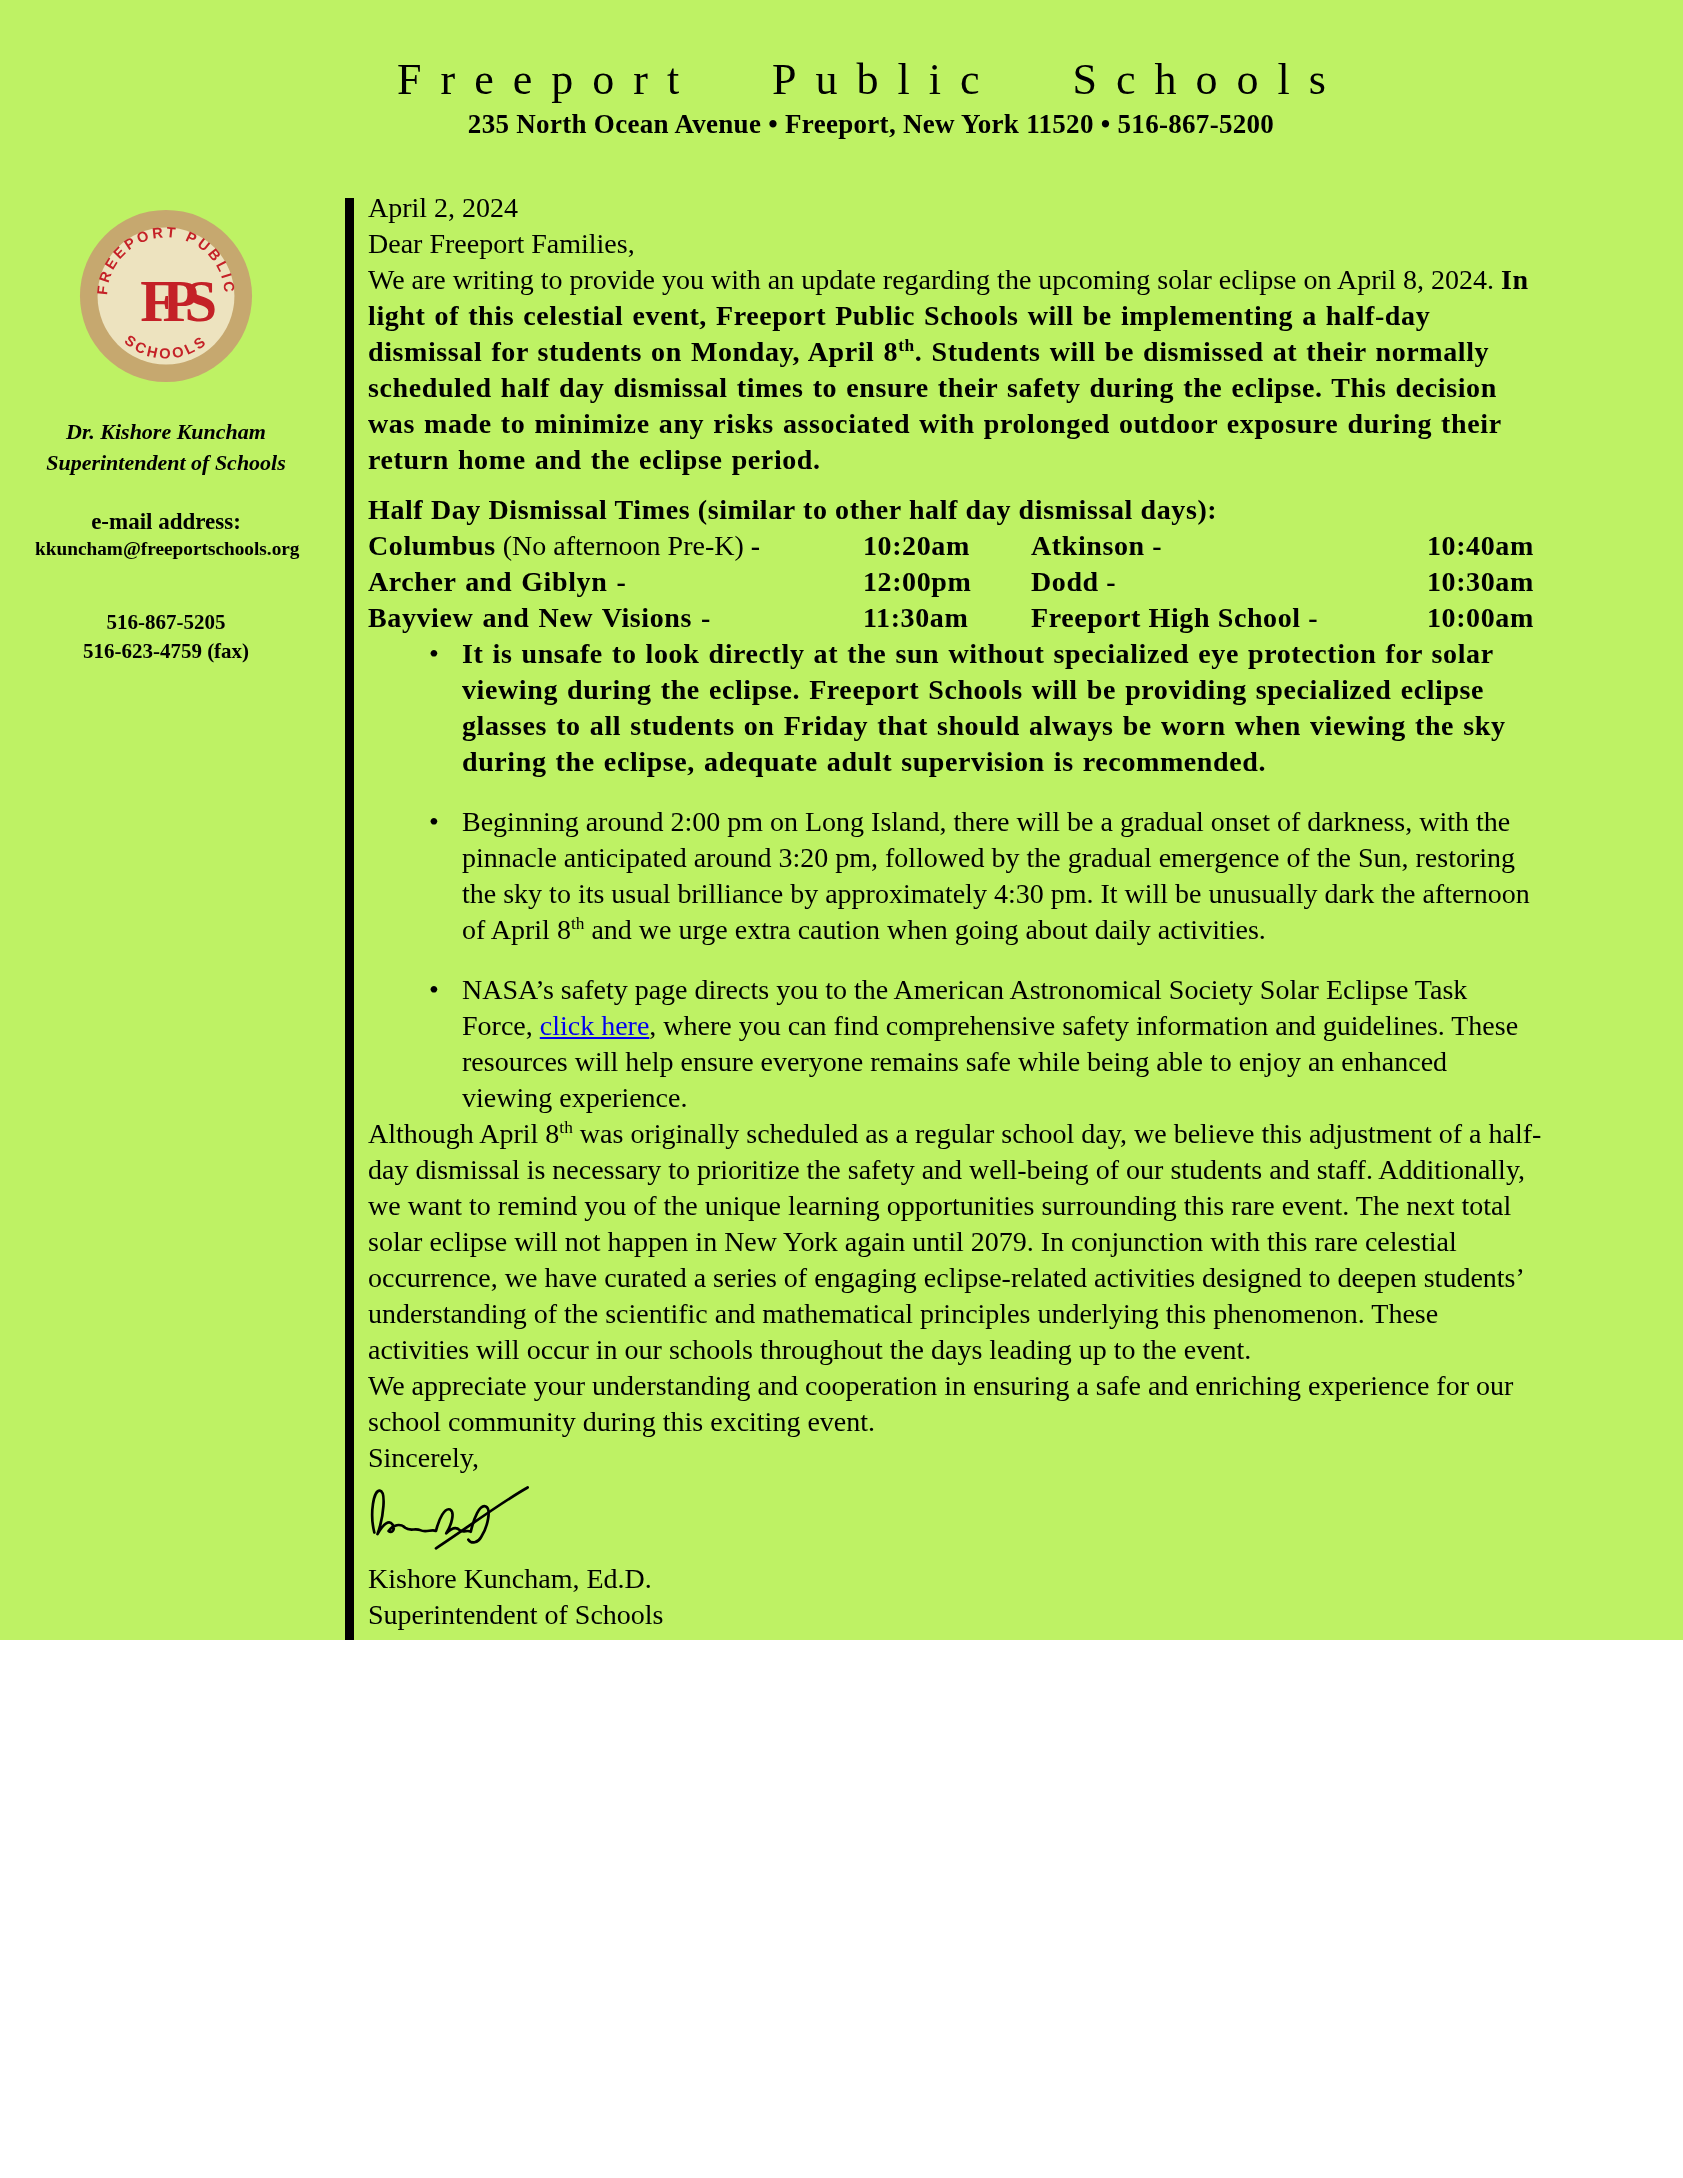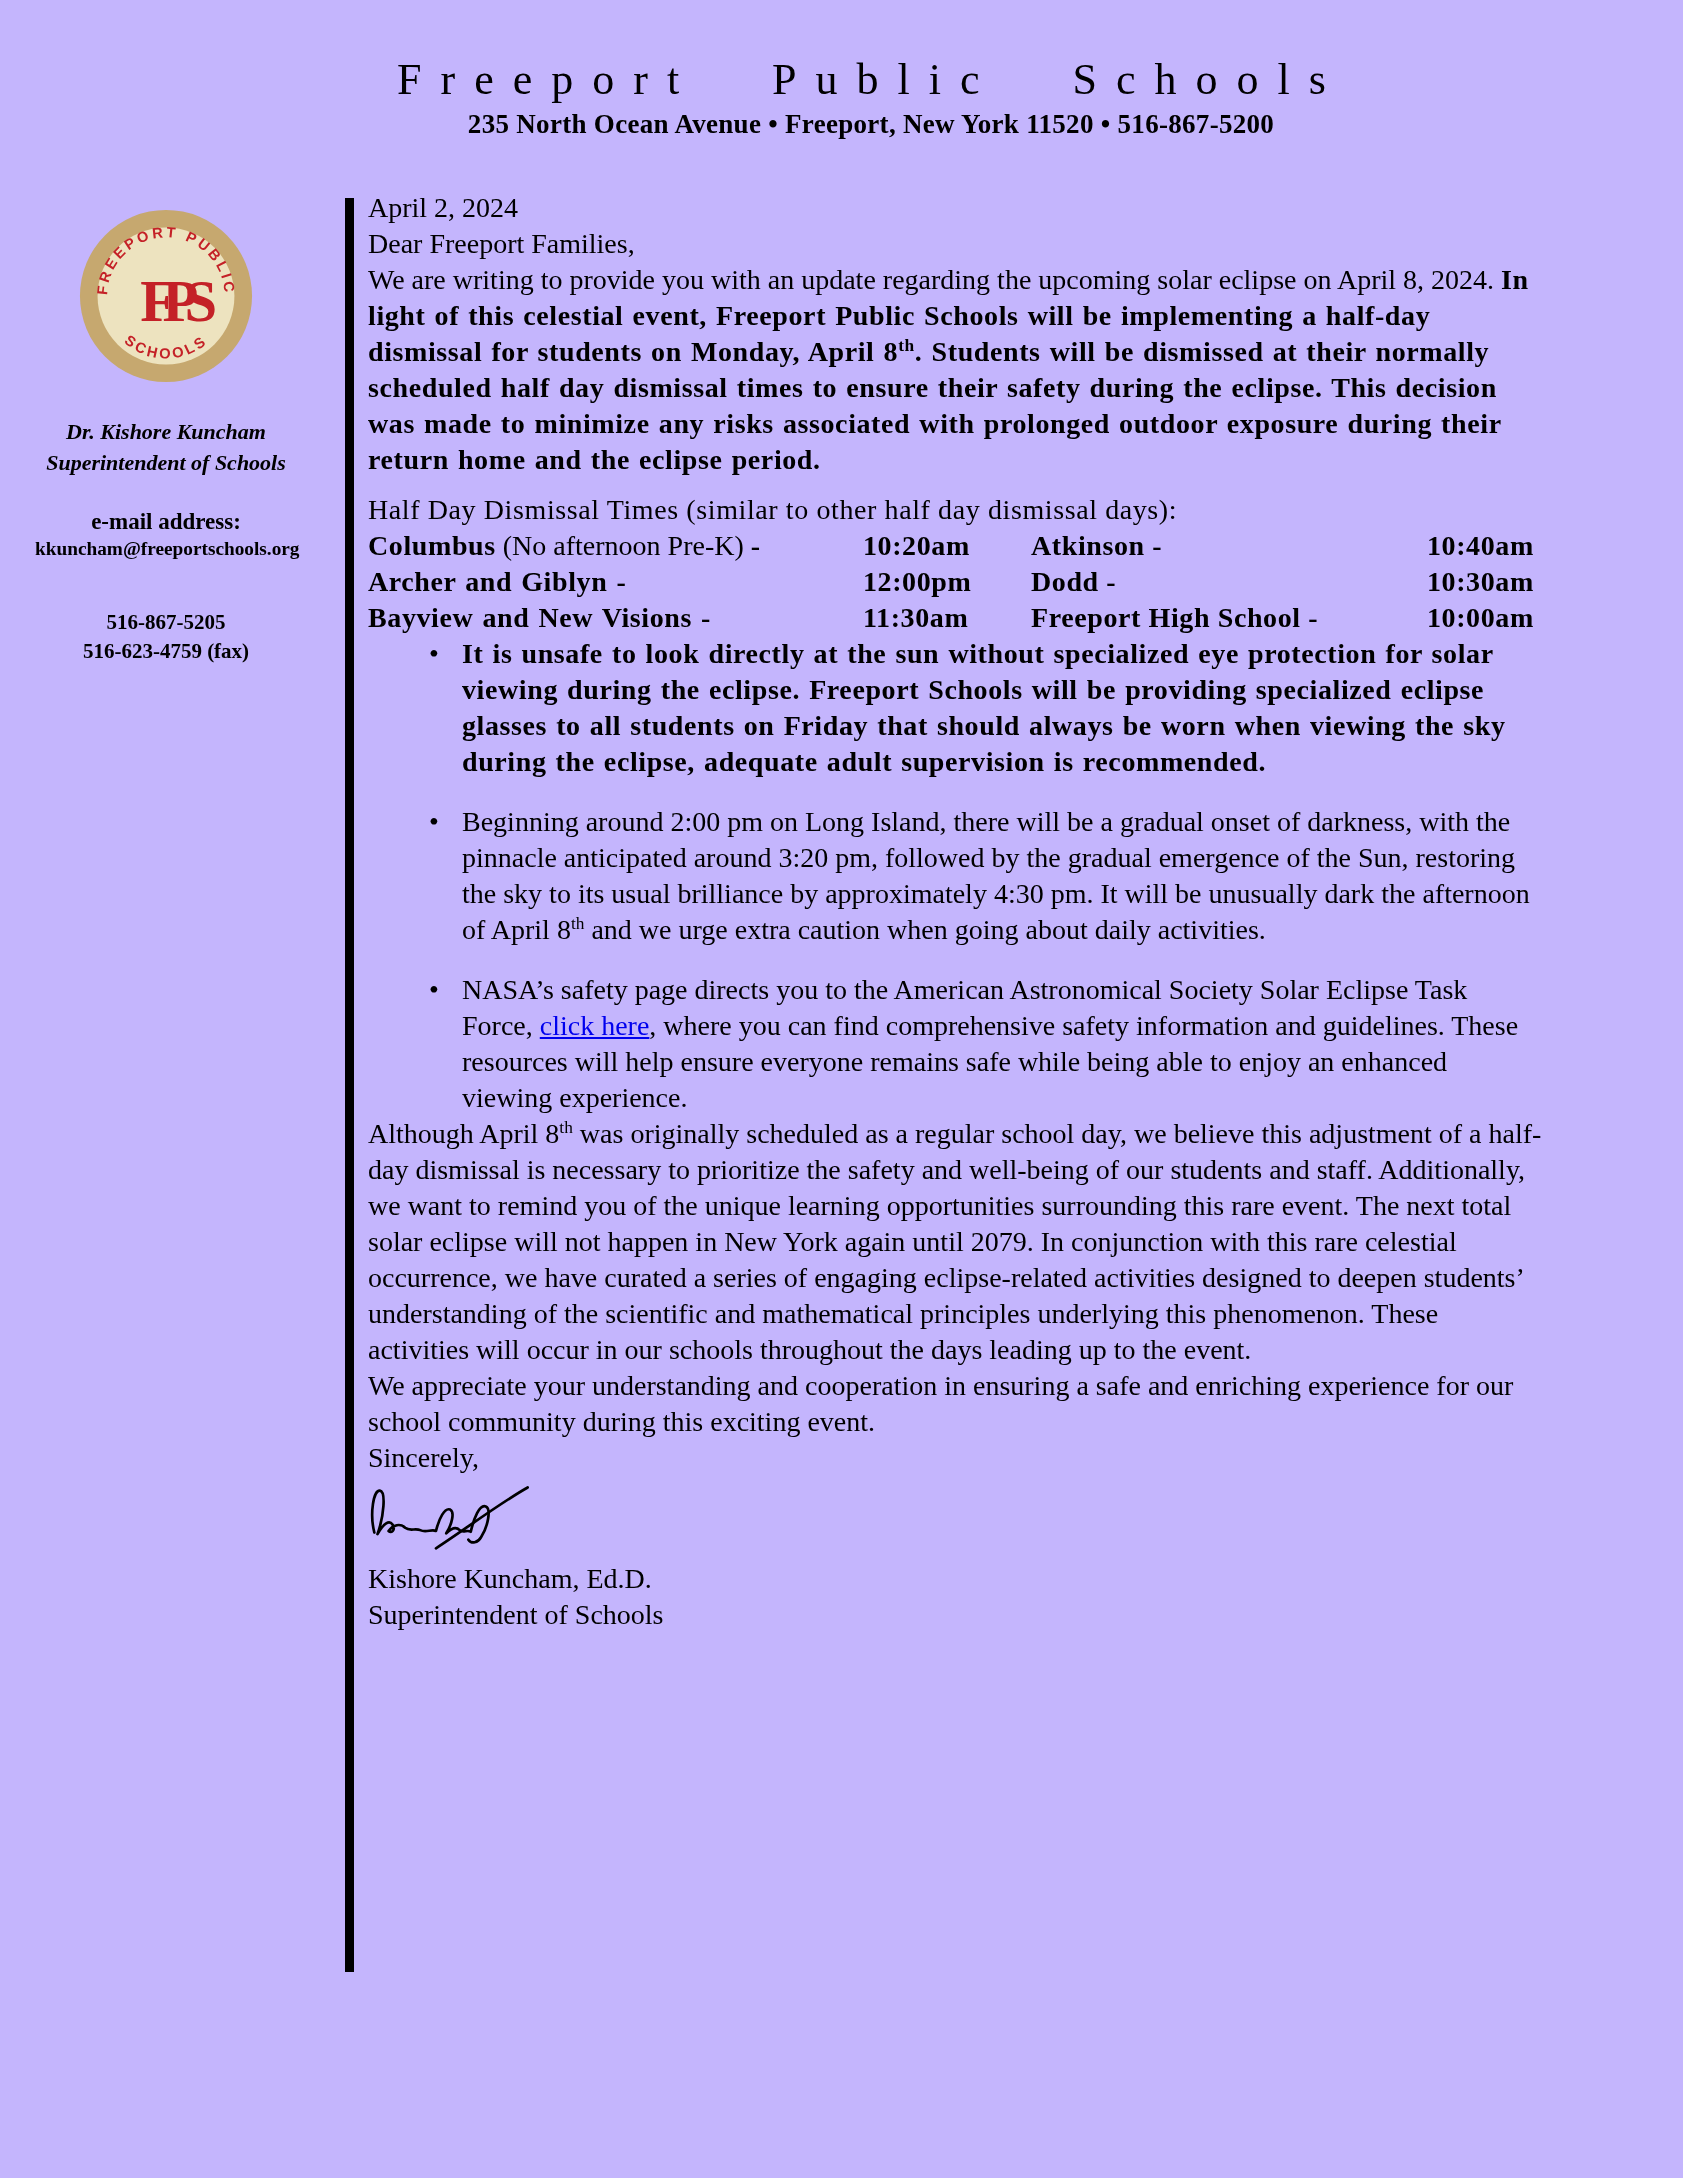--- a/index.html
+++ b/index.html
@@ -1,17 +1,17 @@
 <!DOCTYPE html>
 <html><head>
 <meta charset="utf-8">
 <style>
   html,body { margin:0; padding:0; background:#fff; }
   .page {
-    position:relative; width:1683px; height:2178px; background:#c4b5fd;
+    position:relative; width:1683px; height:1640px; background:#bef264;
     font-family:"Liberation Serif", serif; color:#000; overflow:hidden;
   }
 
   
   .masthead { position:absolute; top:55px; left:59px; right:0; text-align:center; }
   .masthead-title {
     font-size:44px; line-height:50px; letter-spacing:19px; word-spacing:44px;
     font-weight:normal; white-space:nowrap;
   }
   .masthead-address {
@@ -36,21 +36,21 @@
   .letter { position:absolute; left:368px; top:190px; width:1176px; font-size:28px; line-height:36px; }
   .letter p { margin:0; }
   .b { font-weight:bold; letter-spacing:0.6px; word-spacing:1.5px; }
   .sup { vertical-align:super; font-size:0.62em; line-height:0; }
   a.link { color:#0000EE; text-decoration:underline; }
 
   .salutation { margin-top:34px; }
   .para1 { margin-top:30px; }
 
   .dismissal { margin-top:14px; }
-  .dismissal-heading { font-weight:normal; letter-spacing:0.6px; }
+  .dismissal-heading { font-weight:bold; letter-spacing:0.6px; }
   .dismissal-grid { display:grid; grid-template-columns:495px 168px 396px 1fr; }
   .cell-time, .cell-right { font-weight:bold; letter-spacing:0.6px; }
 
   .safety-heading { margin-top:21px; font-weight:bold; letter-spacing:0.6px; }
   ul.safety-list { list-style:none; margin:0; padding:0; }
   li.bullet { position:relative; padding-left:94px; }
   li.bullet + li.bullet { margin-top:24px; }
   .bullet-marker { position:absolute; left:61px; top:0; }
 
   .para2 { margin-top:22px; }

